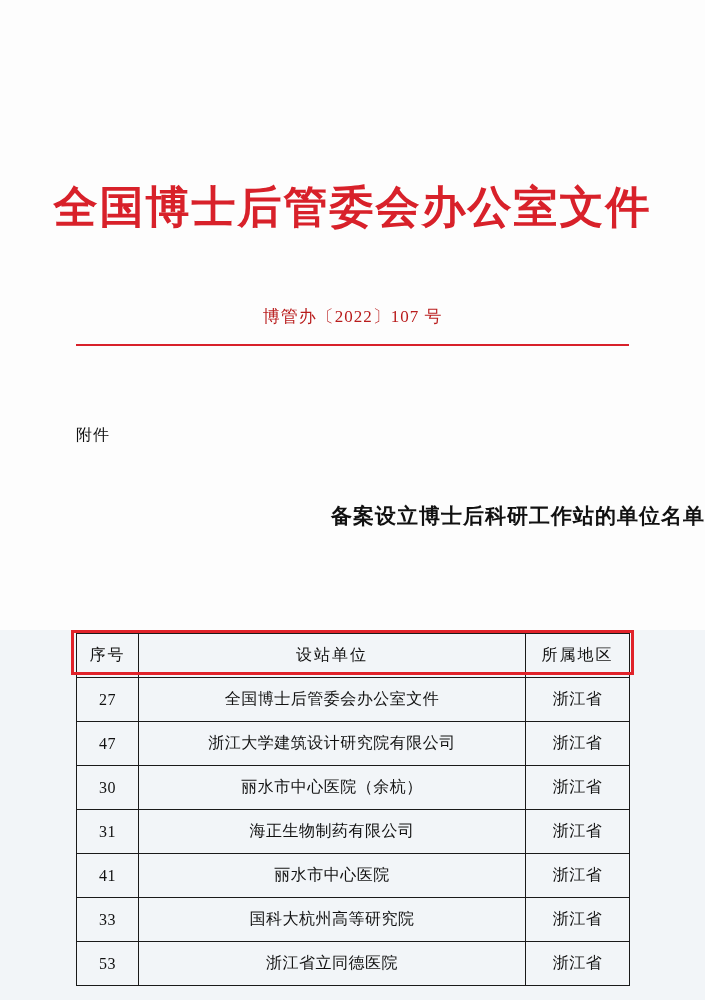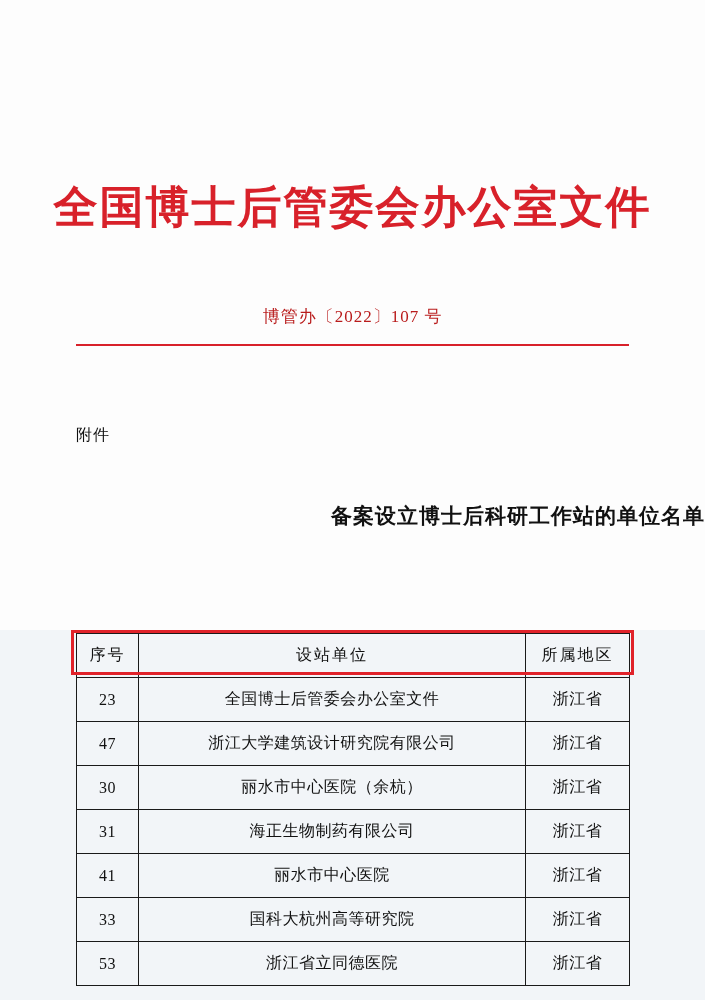--- a/index.html
+++ b/index.html
@@ -162,21 +162,21 @@
     </colgroup>
     <thead>
       <tr>
         <th>序号</th>
         <th>设站单位</th>
         <th>所属地区</th>
       </tr>
     </thead>
     <tbody>
       <tr>
-        <td>23</td>
+        <td>27</td>
         <td>全国博士后管委会办公室文件</td>
         <td>浙江省</td>
       </tr>
       <tr>
         <td>47</td>
         <td>浙江大学建筑设计研究院有限公司</td>
         <td>浙江省</td>
       </tr>
       <tr>
         <td>30</td>

